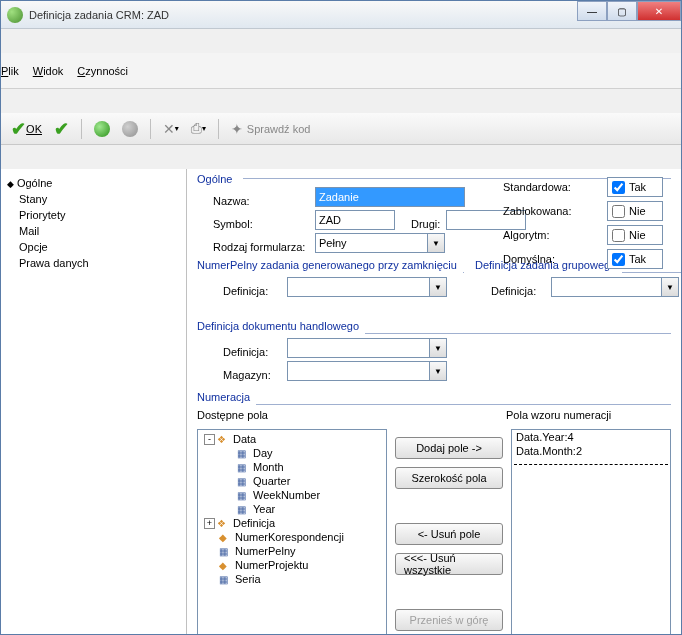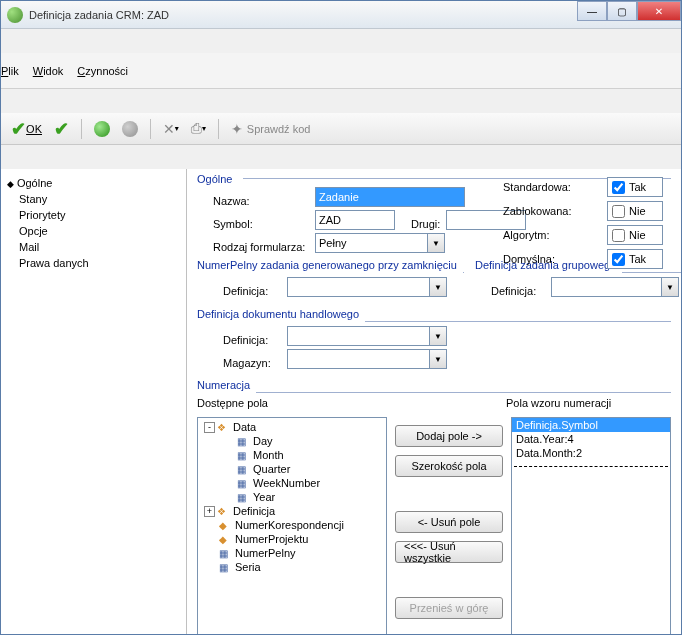--- a/index.html
+++ b/index.html
@@ -117,22 +117,22 @@
         <span class="gear">✦</span>
         <span class="toolbar-text">Sprawdź kod</span>
       </div>
   </div>
 
   <div class="body">
     <div class="sidebar">
       <div class="sidebar-item sel">Ogólne</div>
       <div class="sidebar-item">Stany</div>
       <div class="sidebar-item">Priorytety</div>
+      <div class="sidebar-item">Mail</div>
       <div class="sidebar-item">Opcje</div>
-      <div class="sidebar-item">Mail</div>
       <div class="sidebar-item">Prawa danych</div>
     </div>
 
     <div class="main">
       <div class="top-area">
         <div class="fs">
           <span class="fs-title">Ogólne</span>
           <div class="fs-line"></div>
           <div class="row">
             <span class="lbl">Nazwa:</span>
@@ -207,21 +207,21 @@
           <div class="row">
             <span style="width:54px">Definicja:</span>
             <div class="combo">
                 <input type="text" style="width: 110px;">
                 <div class="cb">▼</div>
               </div>
           </div>
         </div>
       </div>
 
-      <div class="subfs-head" style="margin-top:8px">
+      <div class="subfs-head" style="margin-top:20px">
           <span class="subfs-title">Definicja dokumentu handlowego</span>
           <span class="subfs-line"></span>
         </div>
       <div class="row" style="padding-left:10px">
         <span style="width:58px">Definicja:</span>
         <div class="combo">
             <input type="text" style="width: 142px;">
             <div class="cb">▼</div>
           </div>
       </div>
@@ -288,47 +288,46 @@
               </div>
               <div class="tree-node">
                 <span class="tree-ind" style="width: 0px;"></span>
                 <span style="width: 13px; display: inline-block;"></span>
                 <span class="tico diamond"></span>
                 <span>NumerKorespondencji</span>
               </div>
               <div class="tree-node">
                 <span class="tree-ind" style="width: 0px;"></span>
                 <span style="width: 13px; display: inline-block;"></span>
+                <span class="tico field"></span>
+                <span>NumerPelny</span>
+              </div>
+              <div class="tree-node">
+                <span class="tree-ind" style="width: 0px;"></span>
+                <span style="width: 13px; display: inline-block;"></span>
                 <span class="tico diamond"></span>
                 <span>NumerProjektu</span>
-              </div>
-              <div class="tree-node">
-                <span class="tree-ind" style="width: 0px;"></span>
-                <span style="width: 13px; display: inline-block;"></span>
-                <span class="tico field"></span>
-                <span>NumerPelny</span>
               </div>
               <div class="tree-node">
                 <span class="tree-ind" style="width: 0px;"></span>
                 <span style="width: 13px; display: inline-block;"></span>
                 <span class="tico field"></span>
                 <span>Seria</span>
               </div>
             </div>
           <div class="mid-btns">
             <div class="btn">Dodaj pole -&gt;</div>
             <div class="btn">Szerokość pola</div>
             <div style="height:18px"></div>
             <div class="btn">&lt;- Usuń pole</div>
             <div class="btn">&lt;&lt;&lt;- Usuń wszystkie</div>
             <div style="height:18px"></div>
             <div class="btn disabled">Przenieś w górę</div>
           </div>
           <div class="list-box" id="patternList">
-              <div class="list-item sel">Definicja.Symbol</div>
               <div class="list-item">Data.Year:4</div>
               <div class="list-item">Data.Month:2</div>
               <div class="list-dash"></div>
             </div>
         </div>
         <div class="preview">ZAD/2002/07/17</div>
       </div>
     </div>
   </div>
 </div>

